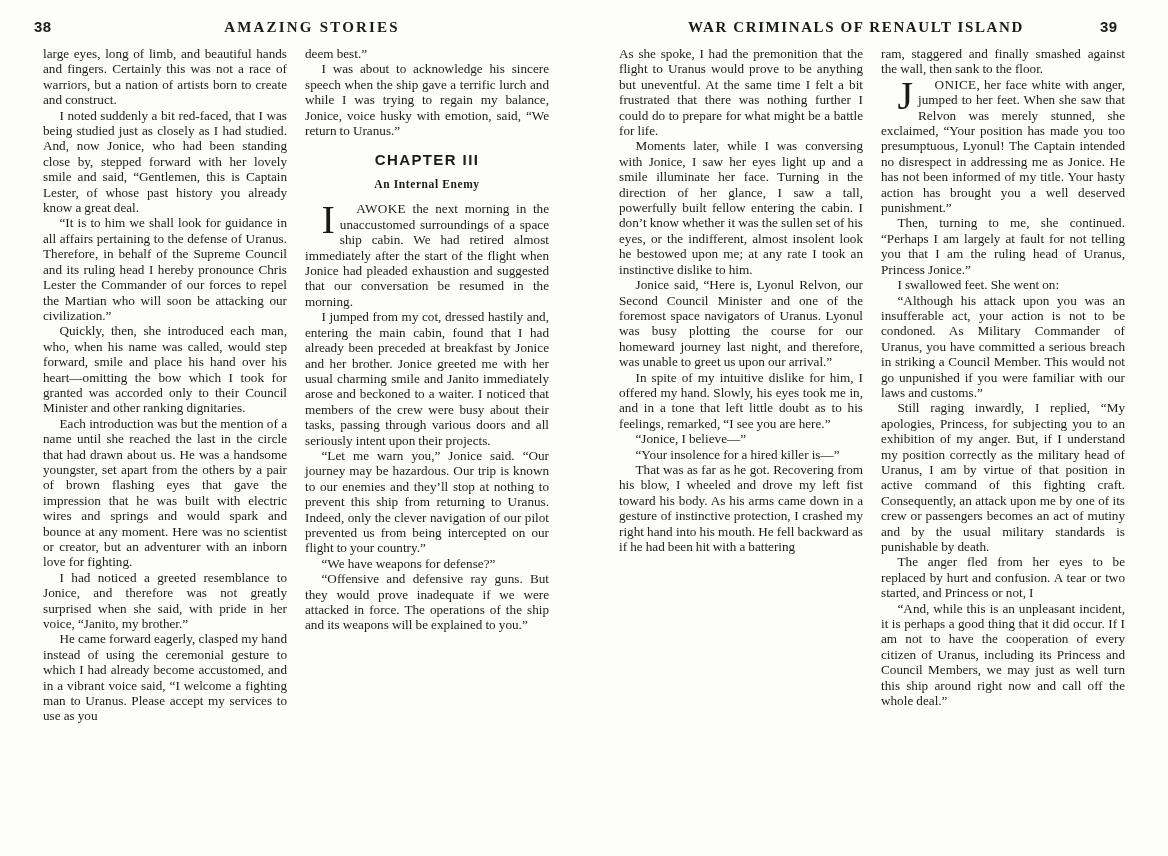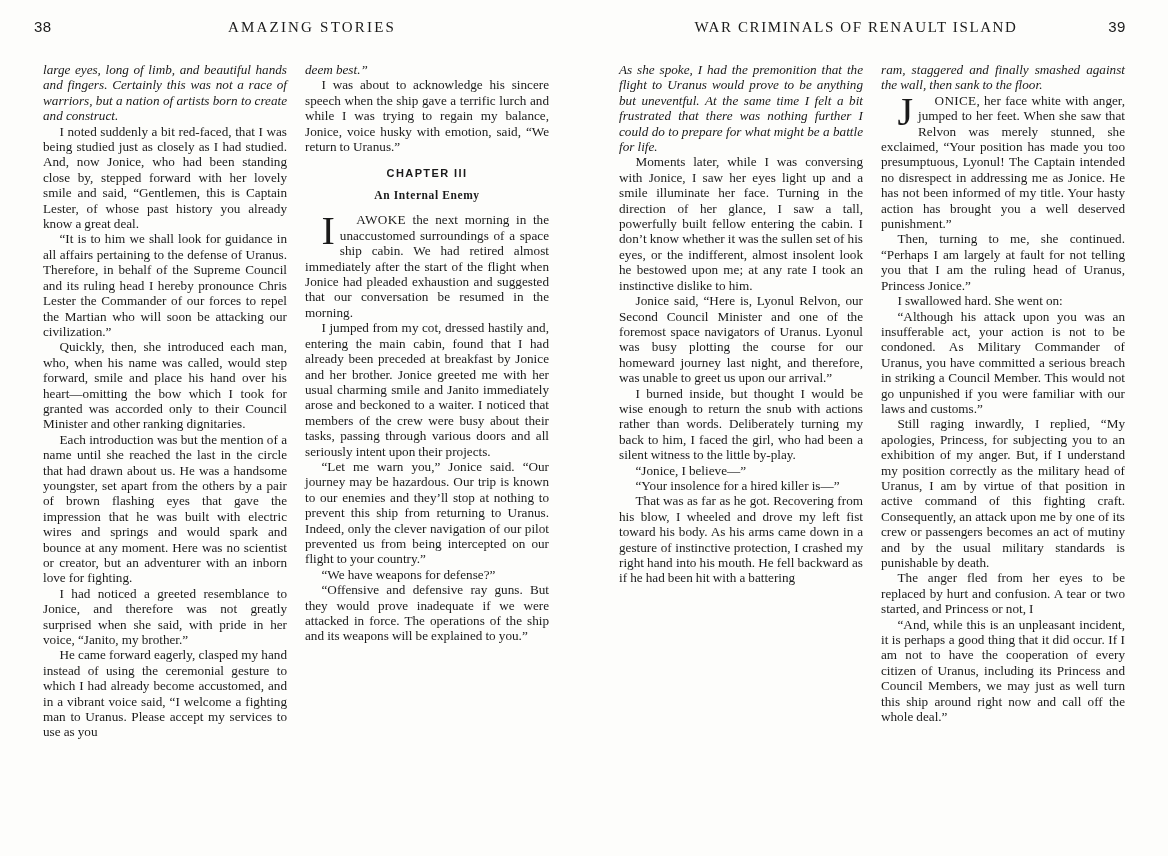--- a/index.html
+++ b/index.html
@@ -21,21 +21,22 @@
     background: #fdfdfb;
     box-sizing: border-box;
     padding: 18px 34px 10px 34px;
   }
 
   
   .running-head {
     display: flex;
     align-items: baseline;
     height: 22px;
-    margin-bottom: 22px;
+    margin-bottom: 6px;
+    font-weight: bold;
   }
   .rh-left-page {
     flex: 0 0 auto;
     width: 34px;
     font-size: 15px;
     font-family: "Liberation Sans", sans-serif;
     letter-spacing: .5px;
   }
   .rh-left-title {
     flex: 1 1 0;
@@ -50,21 +51,21 @@
   .rh-right-title {
     flex: 1 1 0;
     text-align: center;
     font-size: 15px;
     font-family: "Liberation Serif", serif;
     letter-spacing: 1.6px;
   }
   .rh-right-page {
     flex: 0 0 auto;
     width: 34px;
-    text-align: center;
+    text-align: left;
     font-size: 15px;
     font-family: "Liberation Sans", sans-serif;
     letter-spacing: .5px;
   }
 
   
   .spread {
     display: flex;
     height: 796px;
   }
@@ -85,28 +86,27 @@
     font-size: 13.2px;
     line-height: 15.4px;
     text-align: justify;
     text-indent: 1.25em;
     hyphens: auto;
     -webkit-hyphens: auto;
     word-spacing: -0.2px;
   }
   .col p.noindent {
     text-indent: 0;
-    font-style: italic;
   }
 
   
   .chapter-num {
     font-family: "Liberation Sans", sans-serif;
     font-weight: bold;
-    font-size: 11px;
+    font-size: 15px;
     letter-spacing: 1.4px;
     text-align: center;
     margin: 13px 0 0 0;
   }
   .chapter-title {
     font-family: Liberation Serif, serif;
     font-weight: bold;
     font-size: 11.5px;
     letter-spacing: .6px;
     text-align: center;
@@ -175,33 +175,33 @@
     </div>
 
     <div class="gutter"></div>
 
     <div class="leaf">
 
       <div class="col">
         <p class="noindent">As she spoke, I had the premonition that the flight to Uranus would prove to be anything but uneventful. At the same time I felt a bit frustrated that there was nothing further I could do to prepare for what might be a battle for life.</p>
         <p>Moments later, while I was conversing with Jonice, I saw her eyes light up and a smile illuminate her face. Turning in the direction of her glance, I saw a tall, powerfully built fellow entering the cabin. I don’t know whether it was the sullen set of his eyes, or the indifferent, almost insolent look he bestowed upon me; at any rate I took an instinctive dislike to him.</p>
         <p>Jonice said, “Here is, Lyonul Relvon, our Second Council Minister and one of the foremost space navigators of Uranus. Lyonul was busy plotting the course for our homeward journey last night, and therefore, was unable to greet us upon our arrival.”</p>
-        <p>I burned inside, but thought I would be wise enough to return the snub with actions rather than words. Deliberately turning my back to him, I faced the girl, who had been a silent witness to the little by-play.</p>
+        <p>In spite of my intuitive dislike for him, I offered my hand. Slowly, his eyes took me in, and in a tone that left little doubt as to his feelings, remarked, “I see you are here.”</p>
         <p>“Jonice, I believe—”</p>
         <p>“Your insolence for a hired killer is—”</p>
         <p>That was as far as he got. Recovering from his blow, I wheeled and drove my left fist toward his body. As his arms came down in a gesture of instinctive protection, I crashed my right hand into his mouth. He fell backward as if he had been hit with a battering</p>
       </div>
 
       <div class="col">
         <p class="noindent">ram, staggered and finally smashed against the wall, then sank to the floor.</p>
 
         <p class="dropcap-para"><span class="dropcap">J</span><span class="smallcaps-lead">ONICE</span><span>, her face white with anger, jumped to her feet. When she saw that Relvon was merely stunned, she exclaimed, “Your position has made you too presumptuous, Lyonul! The Captain intended no disrespect in addressing me as Jonice. He has not been informed of my title. Your hasty action has brought you a well deserved punishment.”</span></p>
 
         <p>Then, turning to me, she continued. “Perhaps I am largely at fault for not telling you that I am the ruling head of Uranus, Princess Jonice.”</p>
-        <p>I swallowed hard. She went on:</p>
+        <p>I swallowed feet. She went on:</p>
         <p>“Although his attack upon you was an insufferable act, your action is not to be condoned. As Military Commander of Uranus, you have committed a serious breach in striking a Council Member. This would not go unpunished if you were familiar with our laws and customs.”</p>
         <p>Still raging inwardly, I replied, “My apologies, Princess, for subjecting you to an exhibition of my anger. But, if I understand my position correctly as the military head of Uranus, I am by virtue of that position in active command of this fighting craft. Consequently, an attack upon me by one of its crew or passengers becomes an act of mutiny and by the usual military standards is punishable by death.</p>
         <p>The anger fled from her eyes to be replaced by hurt and confusion. A tear or two started, and Princess or not, I</p>
         <p>“And, while this is an unpleasant incident, it is perhaps a good thing that it did occur. If I am not to have the cooperation of every citizen of Uranus, including its Princess and Council Members, we may just as well turn this ship around right now and call off the whole deal.”</p>
       </div>
     </div>
 
   </div>
 </div>
 

